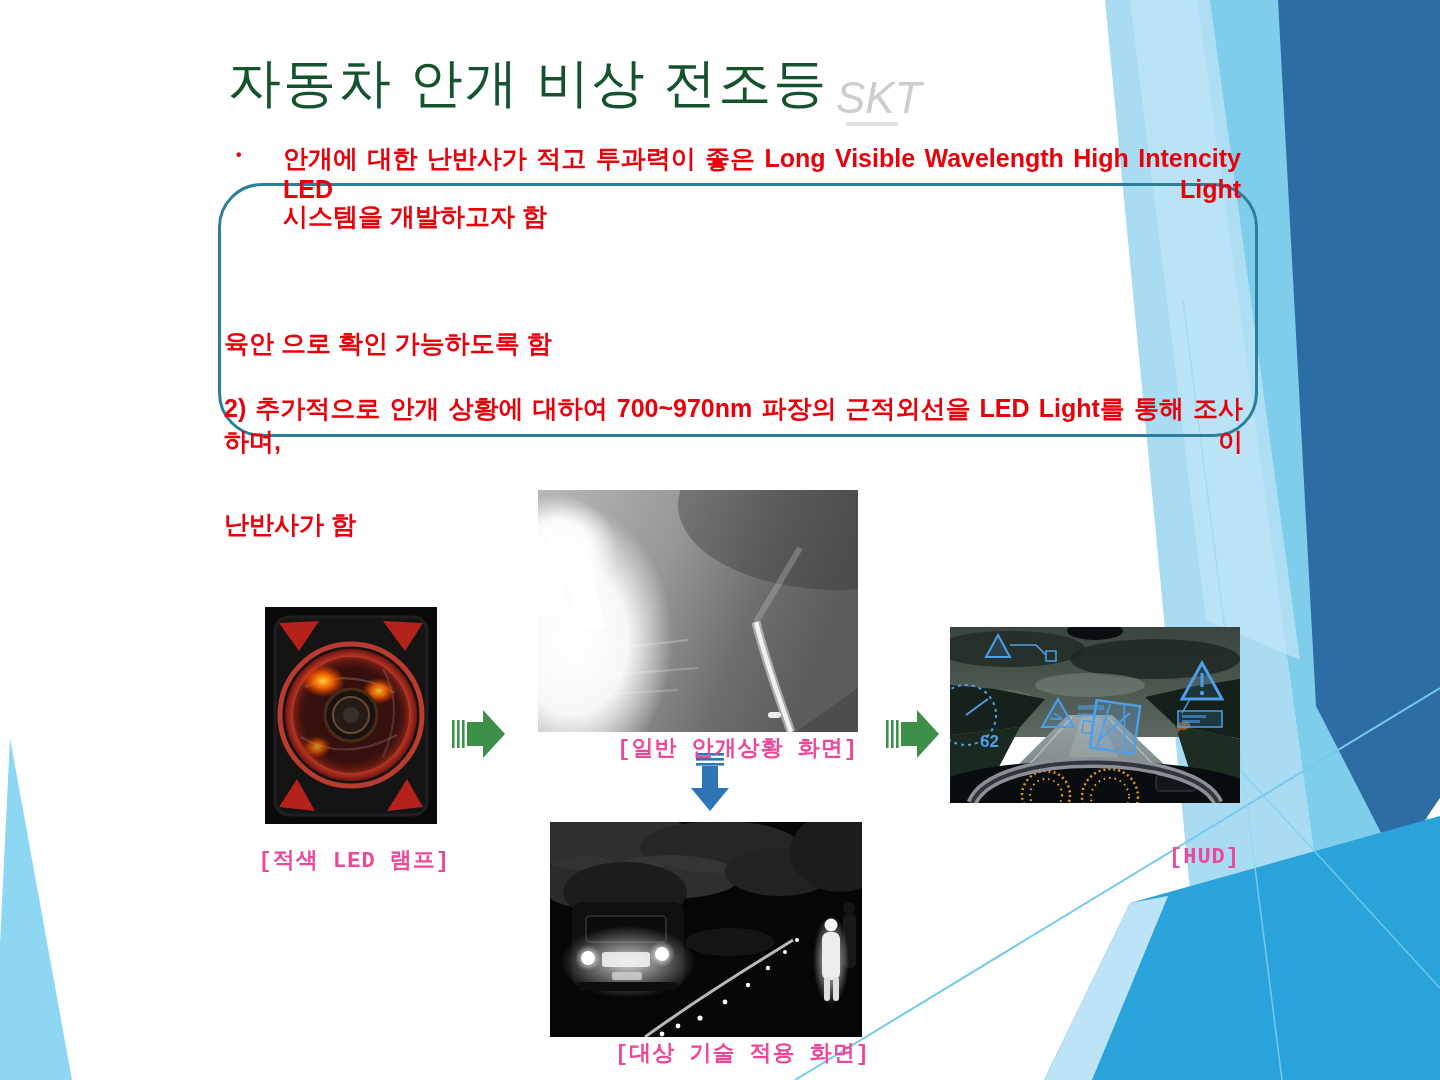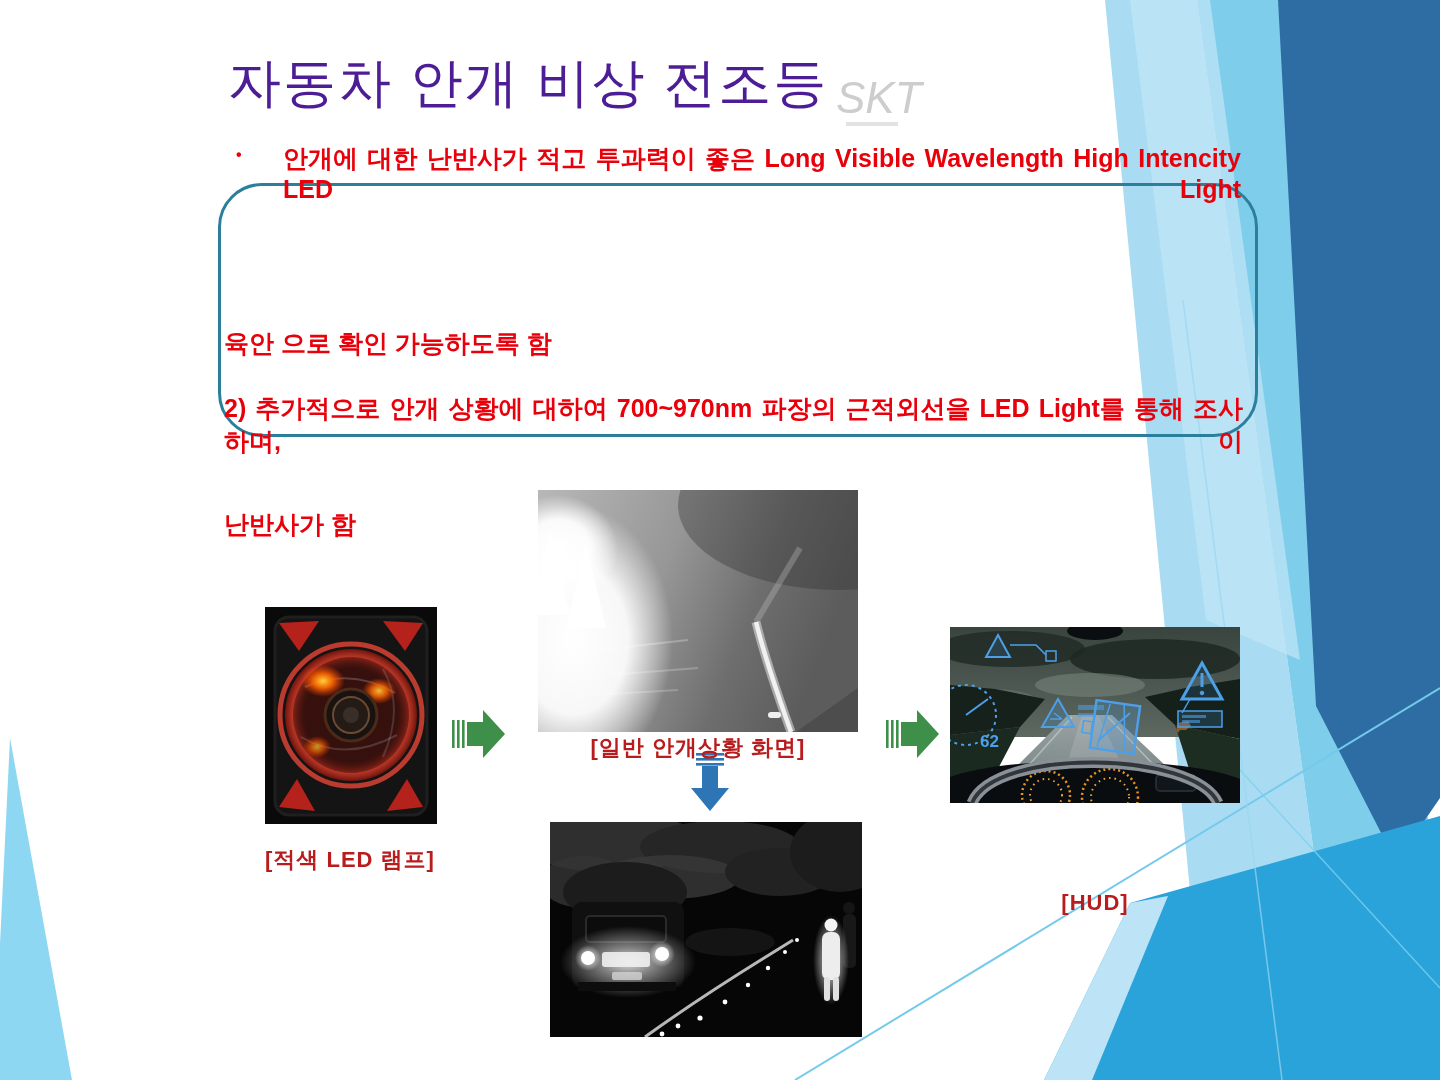--- a/index.html
+++ b/index.html
@@ -4,37 +4,37 @@
 <style>
   html,body{margin:0;padding:0;background:#444;}
   .slide{
     position:relative;width:1440px;height:1080px;background:#ffffff;overflow:hidden;
     font-family:"Liberation Sans", sans-serif;
   }
   .abs{position:absolute;}
   #bg-decor{position:absolute;left:0;top:0;z-index:0;}
   .title{
     left:228px;top:48px;width:720px;z-index:3;
-    font-size:53px;font-weight:400;color:#4c1d95;letter-spacing:2px;white-space:nowrap;
+    font-size:53px;font-weight:400;color:#14532d;letter-spacing:2px;white-space:nowrap;
   }
   .logo{left:836px;top:76px;z-index:3;opacity:.75;}
   .logo-text{font-size:44px;font-style:italic;color:#bdbdbd;font-weight:400;line-height:1;}
   .logo-sub{width:52px;height:4px;background:#d9d9d9;margin-top:2px;margin-left:10px;}
   .redline{
     z-index:3;color:#E8000B;font-weight:700;font-size:25px;white-space:nowrap;
   }
   .redline.justify{white-space:normal;text-align:justify;text-align-last:justify;}
   .bullet-marker{left:236px;top:146px;font-size:16px;z-index:3;color:#E8000B;font-weight:700;}
   .round-box{
     left:218px;top:183px;width:1034px;height:248px;z-index:2;
     border:3px solid #2C7F9B;border-radius:44px;background:transparent;
   }
   .img-frame{z-index:4;overflow:hidden;}
   .caption{
-    z-index:5;color:#b91c1c;font-weight:700;font-size:22px;text-align:center;letter-spacing:1px;white-space:nowrap;
+    z-index:5;color:#ec4899;font-weight:700;font-size:22px;text-align:right;letter-spacing:1px;white-space:nowrap;font-family:Liberation Mono, monospace;
   }
   .arrow{z-index:4;}
 </style>
 </head>
 <body>
 
 <div class="slide">
 
   <svg id="bg-decor" width="1440" height="1080" viewBox="0 0 1440 1080">
     <polygon points="1105,0 1197,0 1345,1080 1208,1080" fill="#A9DCF2"></polygon>
@@ -53,20 +53,21 @@
 
   <div class="abs logo">
     <div class="logo-text">SKT</div>
     <div class="logo-sub"></div>
   </div>
 
   <div class="abs round-box"></div>
 
   <div class="abs bullet-marker">•</div>
   <div class="abs redline justify" style="left:283px;top:142px;width:958px;">안개에 대한 난반사가 적고 투과력이 좋은 Long Visible Wavelength High Intencity LED Light</div>
+  <div class="abs redline" style="left:283px;top:200px;">시스템을 개발하고자 함</div>
   <div class="abs redline" style="left:224px;top:327px;">육안 으로 확인 가능하도록 함</div>
   <div class="abs redline justify" style="left:224px;top:392px;width:1019px;">2) 추가적으로 안개 상황에 대하여 700~970nm 파장의 근적외선을 LED Light를 통해 조사하며, 이</div>
   <div class="abs redline" style="left:224px;top:508px;">난반사가 함</div>
 
   <div class="abs img-frame" style="left:265px;top:607px;width:172px;height:217px;">
     <svg width="172" height="217" viewBox="0 0 172 217">
       <defs>
         <radialGradient id="orangeGlow" cx="50%" cy="50%" r="50%">
           <stop offset="0%" stop-color="#ffd23e"></stop>
             <stop offset="45%" stop-color="#ff6a00" stop-opacity="0.9"></stop>
@@ -267,15 +268,16 @@
       <ellipse cx="281" cy="138" rx="18" ry="45" fill="url(#pedGlow)"></ellipse>
       <circle cx="281" cy="103" r="6.5" fill="#f5f5f5"></circle>
       <rect x="272" y="110" width="18" height="48" rx="7" fill="#ededed"></rect>
       <rect x="274" y="155" width="6" height="24" rx="3" fill="#e0e0e0"></rect>
       <rect x="283" y="155" width="6" height="24" rx="3" fill="#e0e0e0"></rect>
     </svg>
   </div>
 
   <div class="abs caption" style="left:538px;top:733px;width:320px;">[일반 안개상황 화면]</div>
   <div class="abs caption" style="left:250px;top:845px;width:200px;">[적색 LED 램프]</div>
-  <div class="abs caption" style="left:950px;top:890px;width:290px;">[HUD]</div>
+  <div class="abs caption" style="left:950px;top:845px;width:290px;">[HUD]</div>
+  <div class="abs caption" style="left:540px;top:1038px;width:330px;">[대상 기술 적용 화면]</div>
 
 </div>
 
 </body></html>

